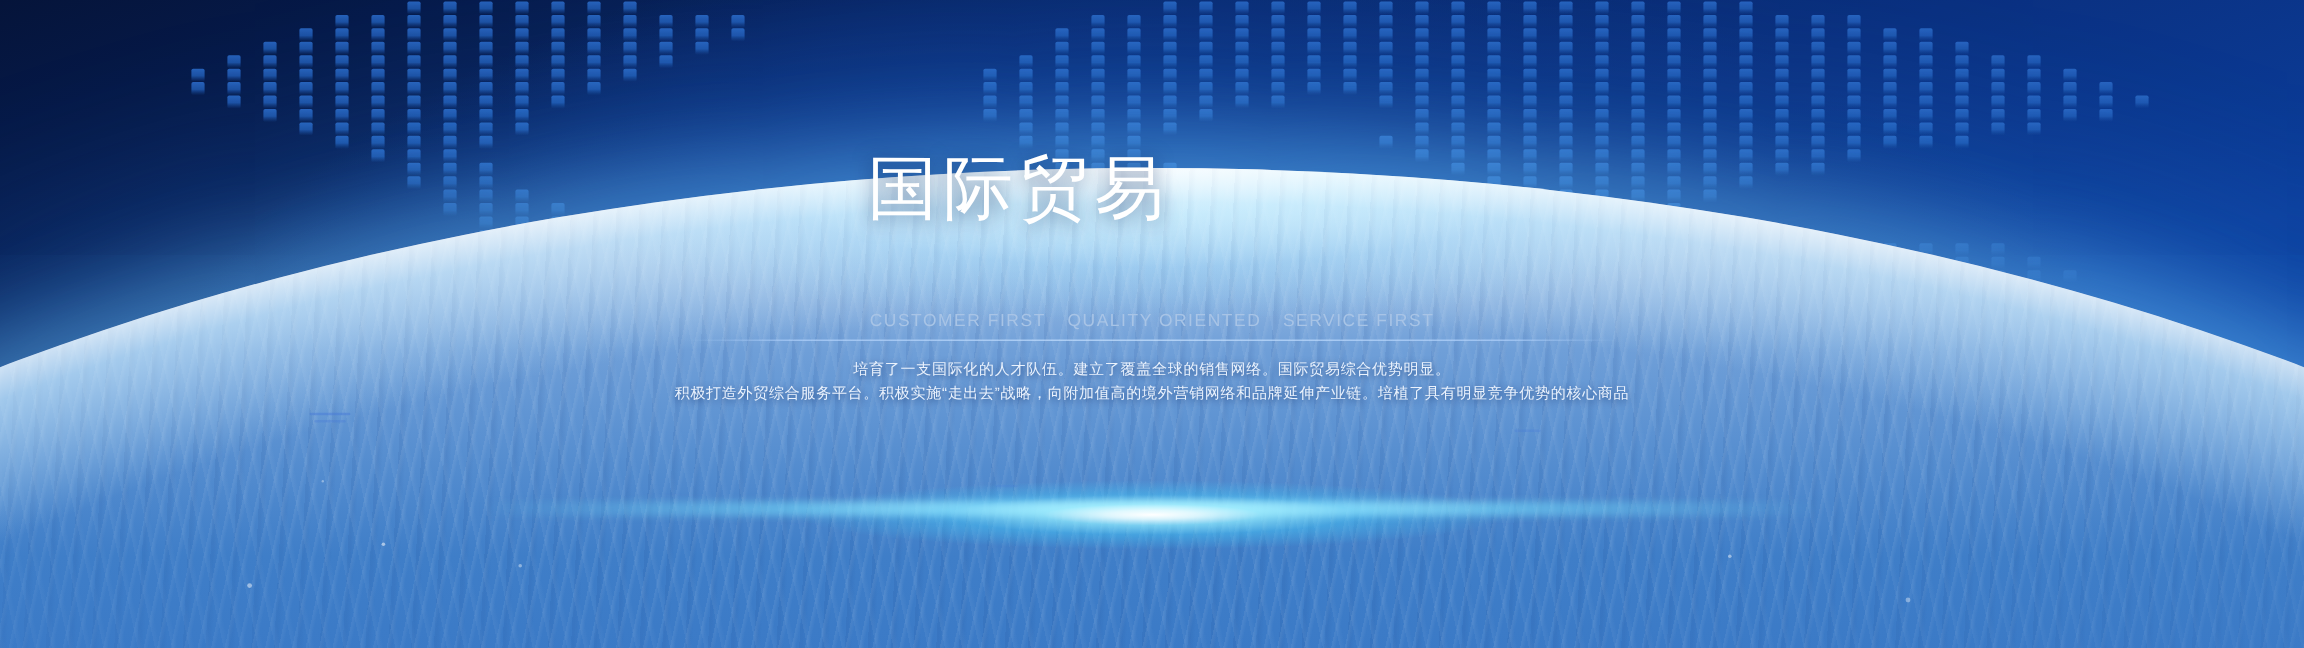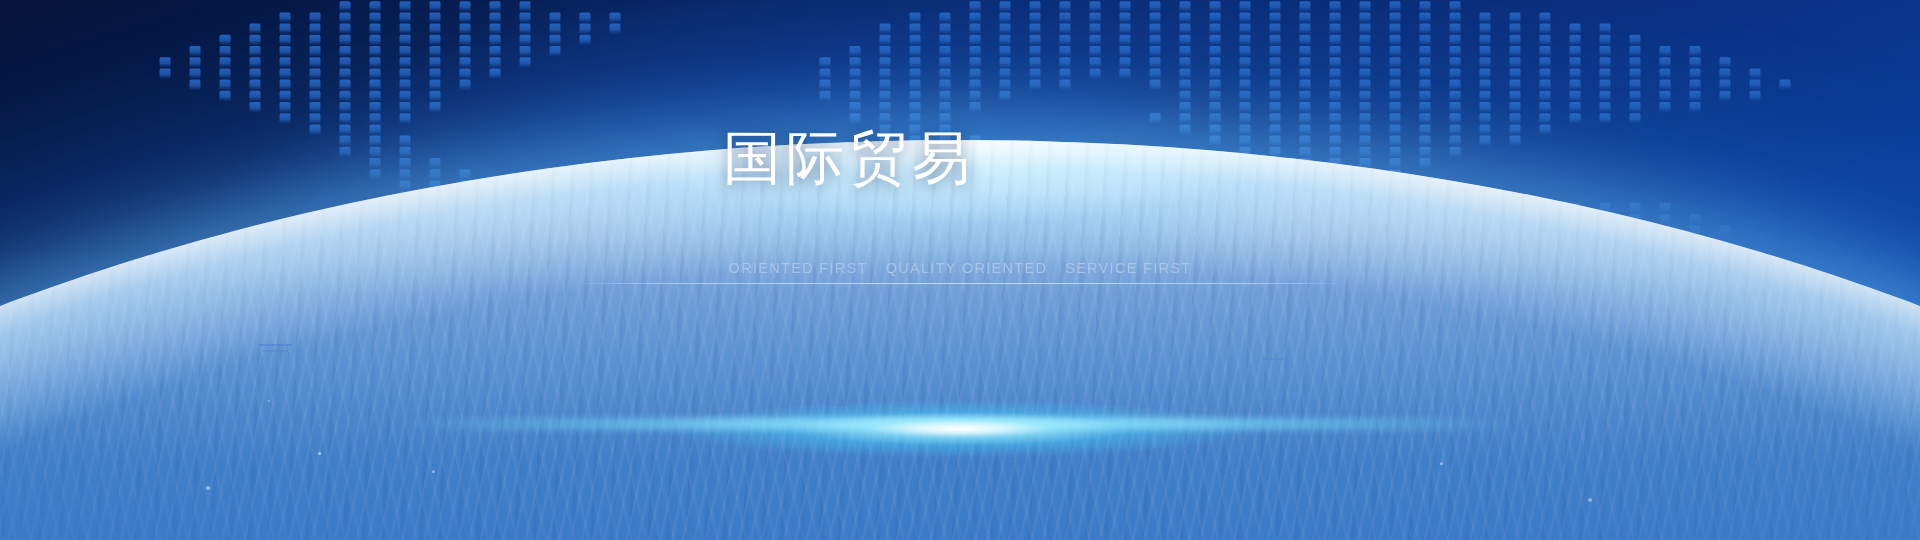--- a/index.html
+++ b/index.html
@@ -787,22 +787,24 @@
     <div class="bar" style="left:1262px; top:358px; width:22px; opacity:.5;"></div>
     <div class="bar" style="left:830px;  top:404px; width:18px; opacity:.35;"></div>
   </div>
 
   <div class="content">
 
     <div class="title">国际贸易</div>
 
 
     <div class="sub-en">
-      <span class="seg">ORIENTED FIRST</span><span class="seg">QUALITY ORIENTED</span><span class="seg">SERVICE FIRST</span>
+      <span class="seg">CUSTOMER FIRST</span><span class="seg">QUALITY ORIENTED</span><span class="seg">SERVICE FIRST</span>
     </div>
 
     <div class="divider"></div>
 
     <div class="body-text">
+      <div class="body-line">培育了一支国际化的人才队伍。建立了覆盖全球的销售网络。国际贸易综合优势明显。</div>
+      <div class="body-line">积极打造外贸综合服务平台。积极实施“走出去”战略，向附加值高的境外营销网络和品牌延伸产业链。培植了具有明显竞争优势的核心商品</div>
     </div>
 
   </div>
 </div>
 
 </body></html>

